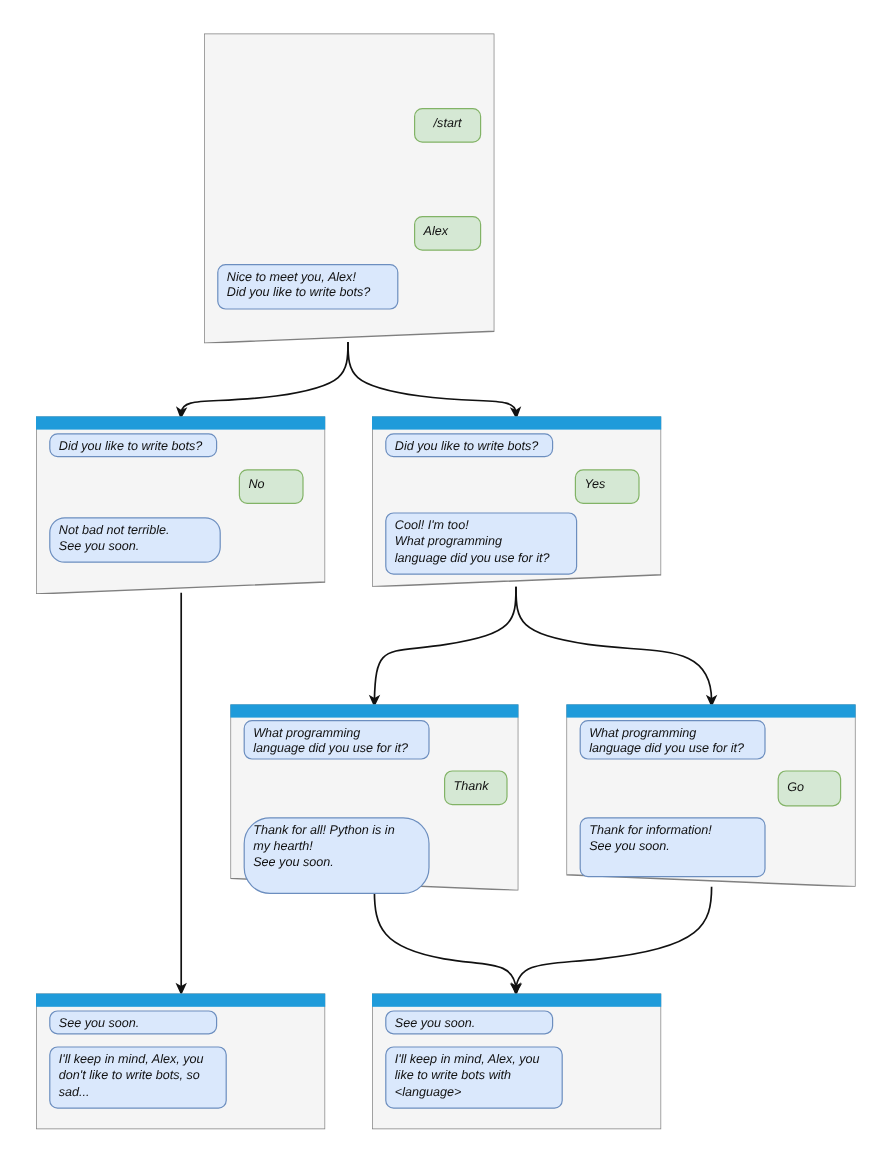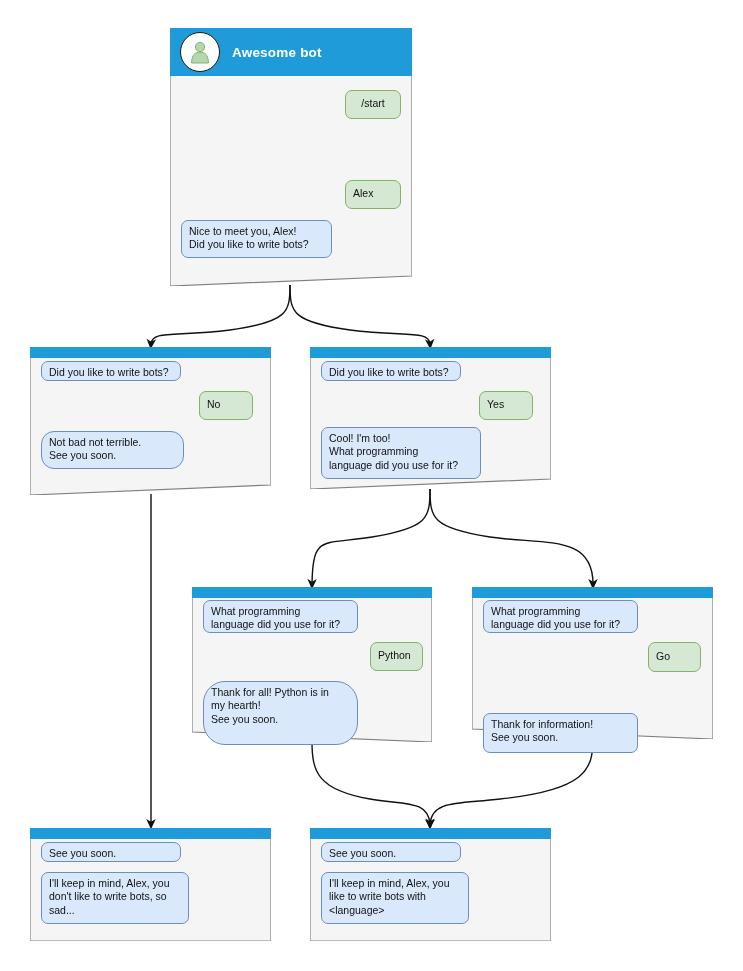--- a/index.html
+++ b/index.html
@@ -40,20 +40,21 @@
 
   .bub{
     position:absolute;
     box-sizing:border-box;
     border-radius:7px;
     font-size:10.5px;
     line-height:13.4px;
     padding:4px 7px 5px 7px;
     white-space:pre-line;
     color:#111111;
+    font-style:italic;
   }
   .bub.bot{background:#dae8fc;border:1px solid #6c8ebf;}
   .bub.usr{background:#d5e8d4;border:1px solid #82b366;text-align:left;}
 </style>
 </head>
 <body>
 
 <div id="stage">
 
   <svg id="wires" viewBox="0 0 743 971">
@@ -78,29 +79,20 @@
 
       <path d="M593,739 C593,770 585,790 500,799 C458,804 432,800 430,824"></path>
     </g>
   </svg>
 
   <div class="card" style="left:170px;top:28px;width:242px;height:258px;">
     <svg class="card-shape" viewBox="0 0 242 258" preserveAspectRatio="none">
       <polygon points="0,0 242,0 242,248 0,258" fill="#f5f5f5" stroke="#808080" stroke-width="1.2"></polygon>
     </svg>
     <div class="card-body">
-      <div class="hdr tall">
-        <div class="avatar">
-          <svg width="26" height="26" viewBox="0 0 26 26">
-            <circle cx="13" cy="8" r="4.6" fill="#b5d6ae" stroke="#82b366" stroke-width="1"></circle>
-            <path d="M4.6,24 C4.6,15.6 8.2,13.2 13,13.2 C17.8,13.2 21.4,15.6 21.4,24 Z" fill="#b5d6ae" stroke="#82b366" stroke-width="1"></path>
-          </svg>
-        </div>
-        <div class="bot-title">Awesome bot</div>
-      </div>
 
       <div class="bub usr" style="left:175px;top:62px;width:56px;height:29px;display:flex;align-items:center;justify-content:center;">/start</div>
 
 
       <div class="bub usr" style="left:175px;top:152px;width:56px;height:29px;display:flex;align-items:center;justify-content:flex-start;text-align:center;">Alex</div>
 
       <div class="bub bot" style="left:11px;top:192px;width:151px;height:38px;">Nice to meet you, Alex!
 Did you like to write bots?</div>
     </div>
   </div>
@@ -133,37 +125,37 @@
   </div>
 
   <div class="card" style="left:192px;top:587px;width:240px;height:155px;">
     <svg class="card-shape" viewBox="0 0 240 155" preserveAspectRatio="none">
       <polygon points="0,0 240,0 240,155 0,145" fill="#f5f5f5" stroke="#808080" stroke-width="1.2"></polygon>
     </svg>
     <div class="card-body">
       <div class="hdr slim"></div>
       <div class="bub bot" style="left:11px;top:13px;width:155px;height:33px;">What programming
 language did you use for it?</div>
-      <div class="bub usr" style="left:178px;top:55px;width:53px;height:29px;display:flex;align-items:center;">Python</div>
+      <div class="bub usr" style="left:178px;top:55px;width:53px;height:29px;display:flex;align-items:center;">Thank</div>
       <div class="bub bot" style="left:11px;top:94px;width:155px;height:64px;border-radius:22px;">Thank for all! Python is in
 my hearth!
 See you soon.</div>
     </div>
   </div>
 
   <div class="card" style="left:472px;top:587px;width:241px;height:152px;">
     <svg class="card-shape" viewBox="0 0 241 152" preserveAspectRatio="none">
       <polygon points="0,0 241,0 241,152 0,142" fill="#f5f5f5" stroke="#808080" stroke-width="1.2"></polygon>
     </svg>
     <div class="card-body">
       <div class="hdr slim"></div>
       <div class="bub bot" style="left:11px;top:13px;width:155px;height:33px;">What programming
 language did you use for it?</div>
       <div class="bub usr" style="left:176px;top:55px;width:53px;height:30px;display:flex;align-items:center;">Go</div>
-      <div class="bub bot" style="left:11px;top:94px;width:155px;height:40px;margin-top:32px;">Thank for information!
+      <div class="bub bot" style="left:11px;top:94px;width:155px;height:50px;">Thank for information!
 See you soon.</div>
     </div>
   </div>
 
   <div class="card" style="left:30px;top:828px;width:241px;height:113px;">
     <svg class="card-shape" viewBox="0 0 241 113" preserveAspectRatio="none">
       <polygon points="0,0 241,0 241,113 0,113" fill="#f5f5f5" stroke="#808080" stroke-width="1.2"></polygon>
     </svg>
     <div class="card-body">
       <div class="hdr slim"></div>

